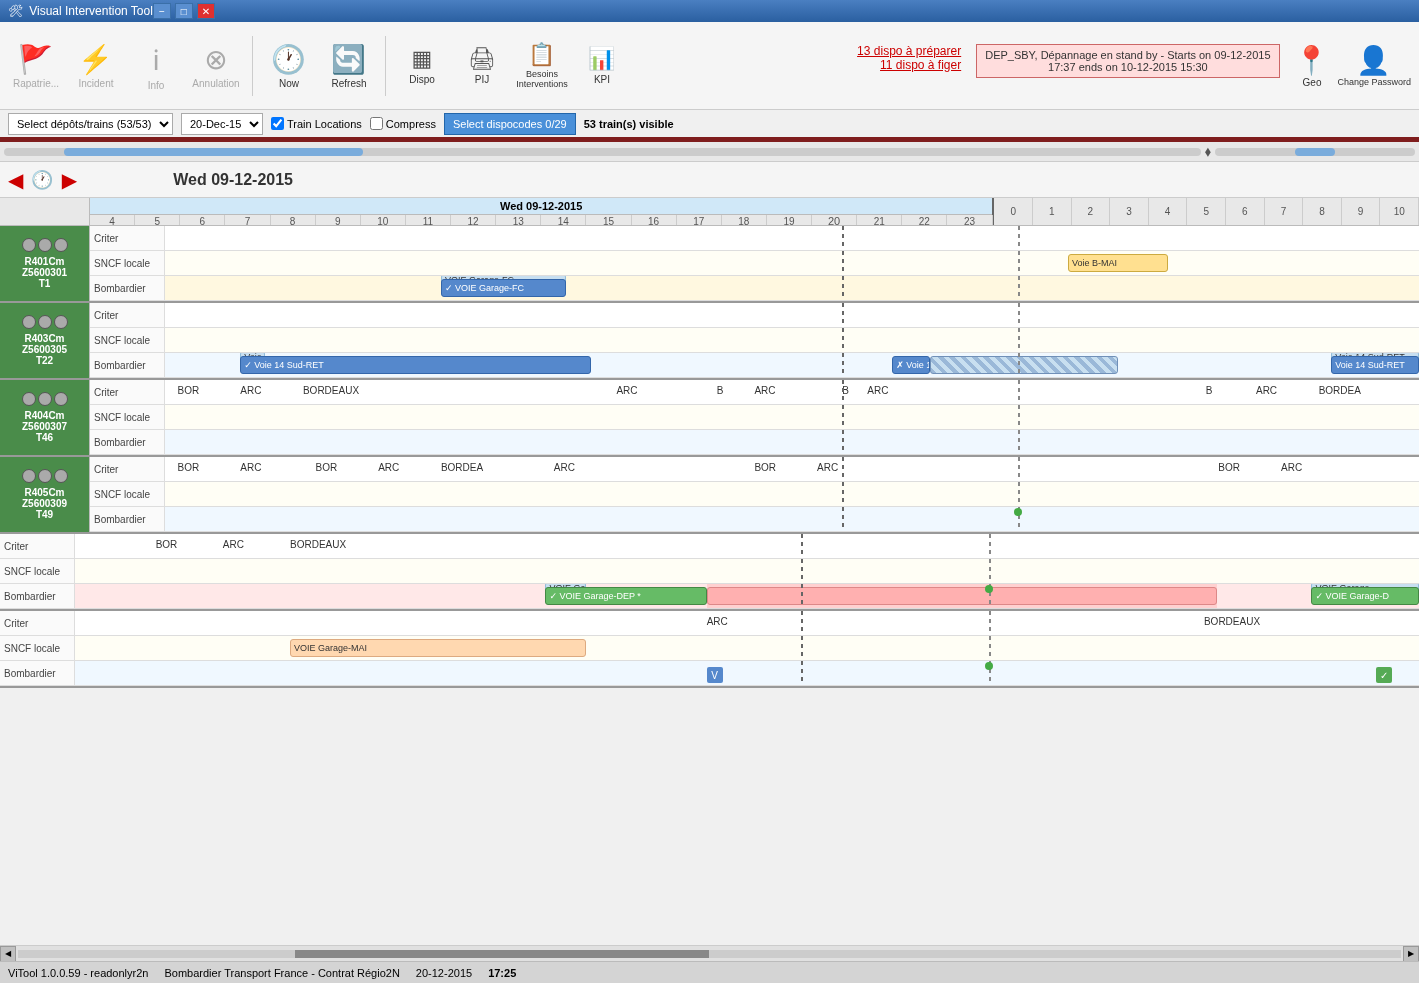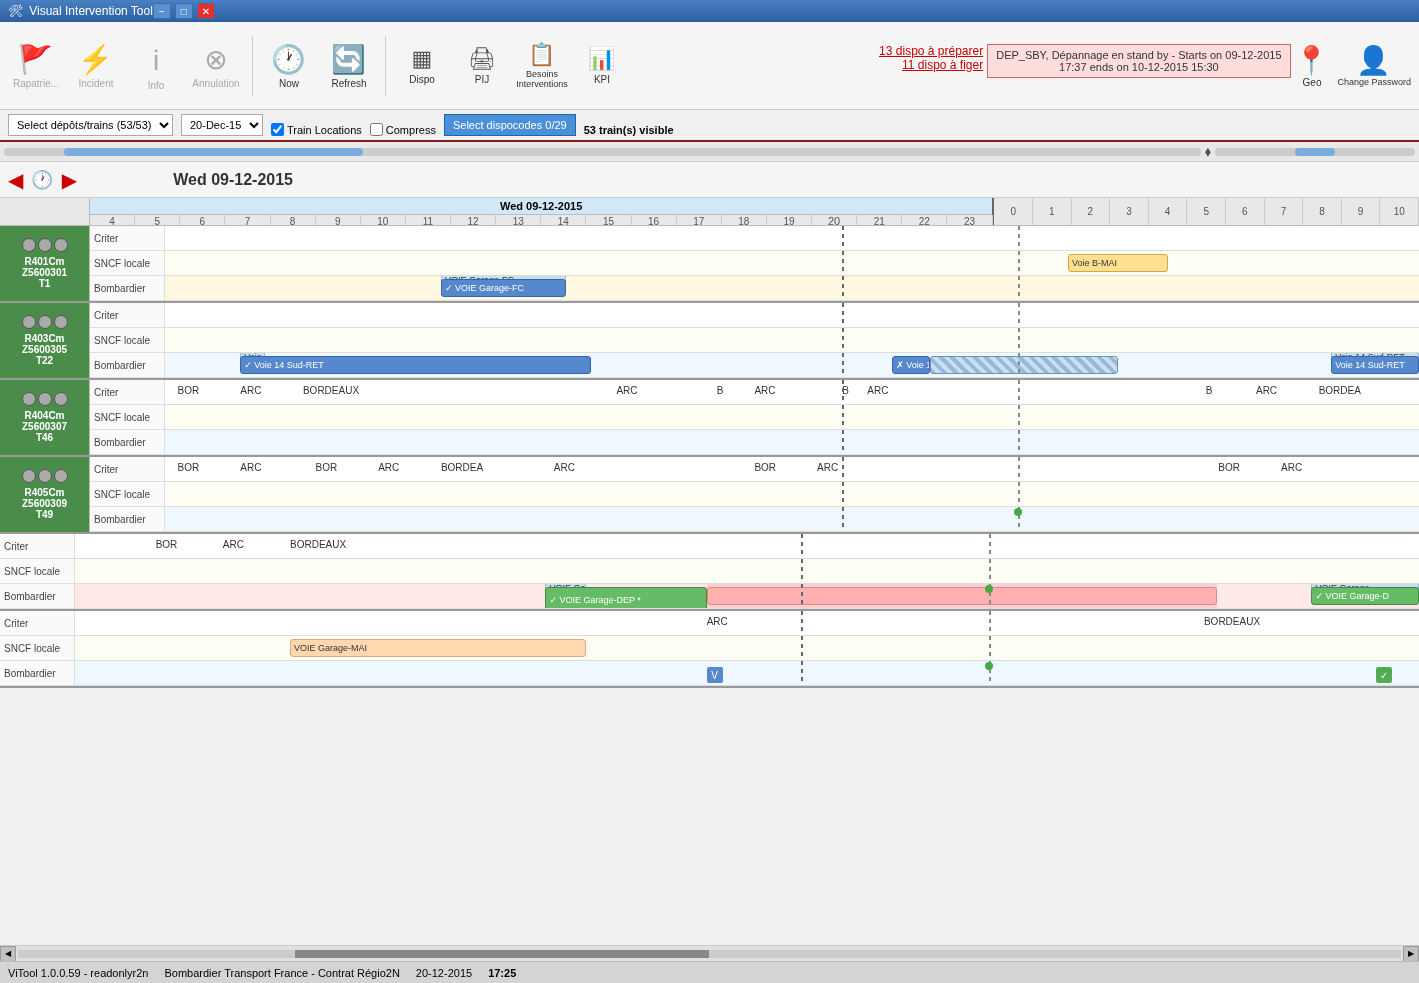--- a/index.html
+++ b/index.html
@@ -87,23 +87,23 @@
       max-width: 380px;
       text-align: center;
     }
     .right-icons { display: flex; gap: 8px; }
     .right-icon-btn { display: flex; flex-direction: column; align-items: center; color: #333; font-size: 10px; cursor: pointer; }
     .right-icon-btn .icon { font-size: 24px; color: #cc0000; }
 
     
     #filterbar {
       background: #f0f0f0;
-      border-bottom: 2px solid #7f1d1d;
-      display: flex;
-      align-items: flex-end;
+      border-bottom: 5px solid #7f1d1d;
+      display: flex;
+      align-items: center;
       padding: 4px 8px;
       gap: 8px;
       height: 32px;
     }
     .filter-select {
       height: 22px;
       border: 1px solid #aaa;
       background: white;
       font-size: 11px;
       padding: 0 4px;
@@ -306,21 +306,21 @@
       <span style="font-size:9px;text-align:center;line-height:1.1;">Besoins<br>Interventions</span>
     </button>
 
     <button class="tb-btn">
       <span class="icon" style="font-size:22px;">📊</span>
       <span>KPI</span>
     </button>
   </div>
 
   <div class="top-right-info">
-    <div style="display:flex;align-items:flex-start;gap:4px;">
+    <div style="display:flex;align-items:flex-start;gap:15px;">
       <div class="dispo-links">
         <a class="dispo-link">13 dispo à préparer</a>
         <a class="dispo-link">11 dispo à figer</a>
       </div>
       <div class="alert-box">
         <span>DEP_SBY, Dépannage en stand by - Starts on 09-12-2015<br>17:37 ends on 10-12-2015 15:30</span>
       </div>
       <div class="right-icons">
         <div class="right-icon-btn">
           <span class="icon" style="font-size:28px;color:#cc0000;">📍</span>
@@ -612,21 +612,21 @@
                 <div style="position: absolute; top: 0px; bottom: 0px; left: 68%; width: 2px; background: repeating-linear-gradient(rgb(136, 136, 136) 0px, rgb(136, 136, 136) 4px, transparent 4px, transparent 8px); z-index: 5; pointer-events: none;"></div>
               </div>
             </div>
             <div style="display: flex; height: 25px; border-bottom: 1px solid rgb(221, 221, 221); position: relative; background: rgb(240, 248, 255);">
               <div style="width: 75px; min-width: 75px; font-size: 10px; display: flex; align-items: center; padding-left: 4px; color: rgb(68, 68, 68); border-right: 1px solid rgb(221, 221, 221); background: rgb(250, 250, 250);">Bombardier</div>
               <div style="flex: 1 1 0%; position: relative; overflow: hidden; background: rgb(255, 232, 232);">
                 <div style="position: absolute; top: 0px; bottom: 0px; left: 54%; width: 2px; background: repeating-linear-gradient(rgb(102, 102, 102) 0px, rgb(102, 102, 102) 4px, transparent 4px, transparent 8px); z-index: 5; pointer-events: none;"></div>
                 <div style="position: absolute; top: 0px; bottom: 0px; left: 68%; width: 2px; background: repeating-linear-gradient(rgb(136, 136, 136) 0px, rgb(136, 136, 136) 4px, transparent 4px, transparent 8px); z-index: 5; pointer-events: none;"></div>
                 <div style="position: absolute; top: 0px; bottom: 0px; left: 47%; width: 38%; background: rgb(255, 184, 184); opacity: 0.5;"></div>
                 <div style="position: absolute; left: 35%; width: 3%; top: -2px; height: 12px; border-radius: 3px; font-size: 9px; display: flex; align-items: center; padding: 0px 3px; overflow: hidden; white-space: nowrap; z-index: 1; background: rgb(200, 223, 240); border: 1px solid rgb(144, 187, 216); color: rgb(51, 51, 51);">VOIE Garage-DEP</div>
-                <div style="position: absolute; left: 35%; width: 12%; top: 3px; height: 18px; border-radius: 3px; font-size: 9px; display: flex; align-items: center; padding: 12px 3px; overflow: hidden; white-space: nowrap; z-index: 2; background: rgb(102, 187, 102); border: 1px solid rgb(68, 136, 68); color: white;">✓ VOIE Garage-DEP *</div>
+                <div style="position: absolute; left: 35%; width: 12%; top: 3px; height: 18px; border-radius: 3px; font-size: 9px; display: flex; align-items: center; padding: 4px 3px; overflow: hidden; white-space: nowrap; z-index: 2; background: rgb(102, 187, 102); border: 1px solid rgb(68, 136, 68); color: white;">✓ VOIE Garage-DEP *</div>
                 <div style="position: absolute; left: 47%; width: 38%; top: 3px; height: 18px; border-radius: 3px; font-size: 9px; display: flex; align-items: center; padding: 0px 3px; overflow: hidden; white-space: nowrap; z-index: 2; background: rgb(255, 176, 176); border: 1px solid rgb(221, 136, 136); color: rgb(51, 51, 51);"></div>
                 <div style="position: absolute; left: 92%; width: 8%; top: -2px; height: 12px; border-radius: 3px; font-size: 9px; display: flex; align-items: center; padding: 0px 3px; overflow: hidden; white-space: nowrap; z-index: 1; background: rgb(200, 223, 240); border: 1px solid rgb(144, 187, 216); color: rgb(51, 51, 51);">VOIE Garage-...</div>
                 <div style="position: absolute; left: 92%; width: 8%; top: 3px; height: 18px; border-radius: 3px; font-size: 9px; display: flex; align-items: center; padding: 0px 3px; overflow: hidden; white-space: nowrap; z-index: 2; background: rgb(102, 187, 102); border: 1px solid rgb(68, 136, 68); color: white;">✓ VOIE Garage-D</div>
                 <div style="position: absolute; left: calc(68% - 4px); top: 1px; width: 8px; height: 8px; background: rgb(68, 170, 68); border-radius: 50%; z-index: 6;"></div>
               </div>
             </div>
           </div>
         </div>
         <div class="train-group" style="display: flex; border-bottom: 2px solid rgb(153, 153, 153);">
           <div style="flex: 1 1 0%; display: flex; flex-direction: column;">

